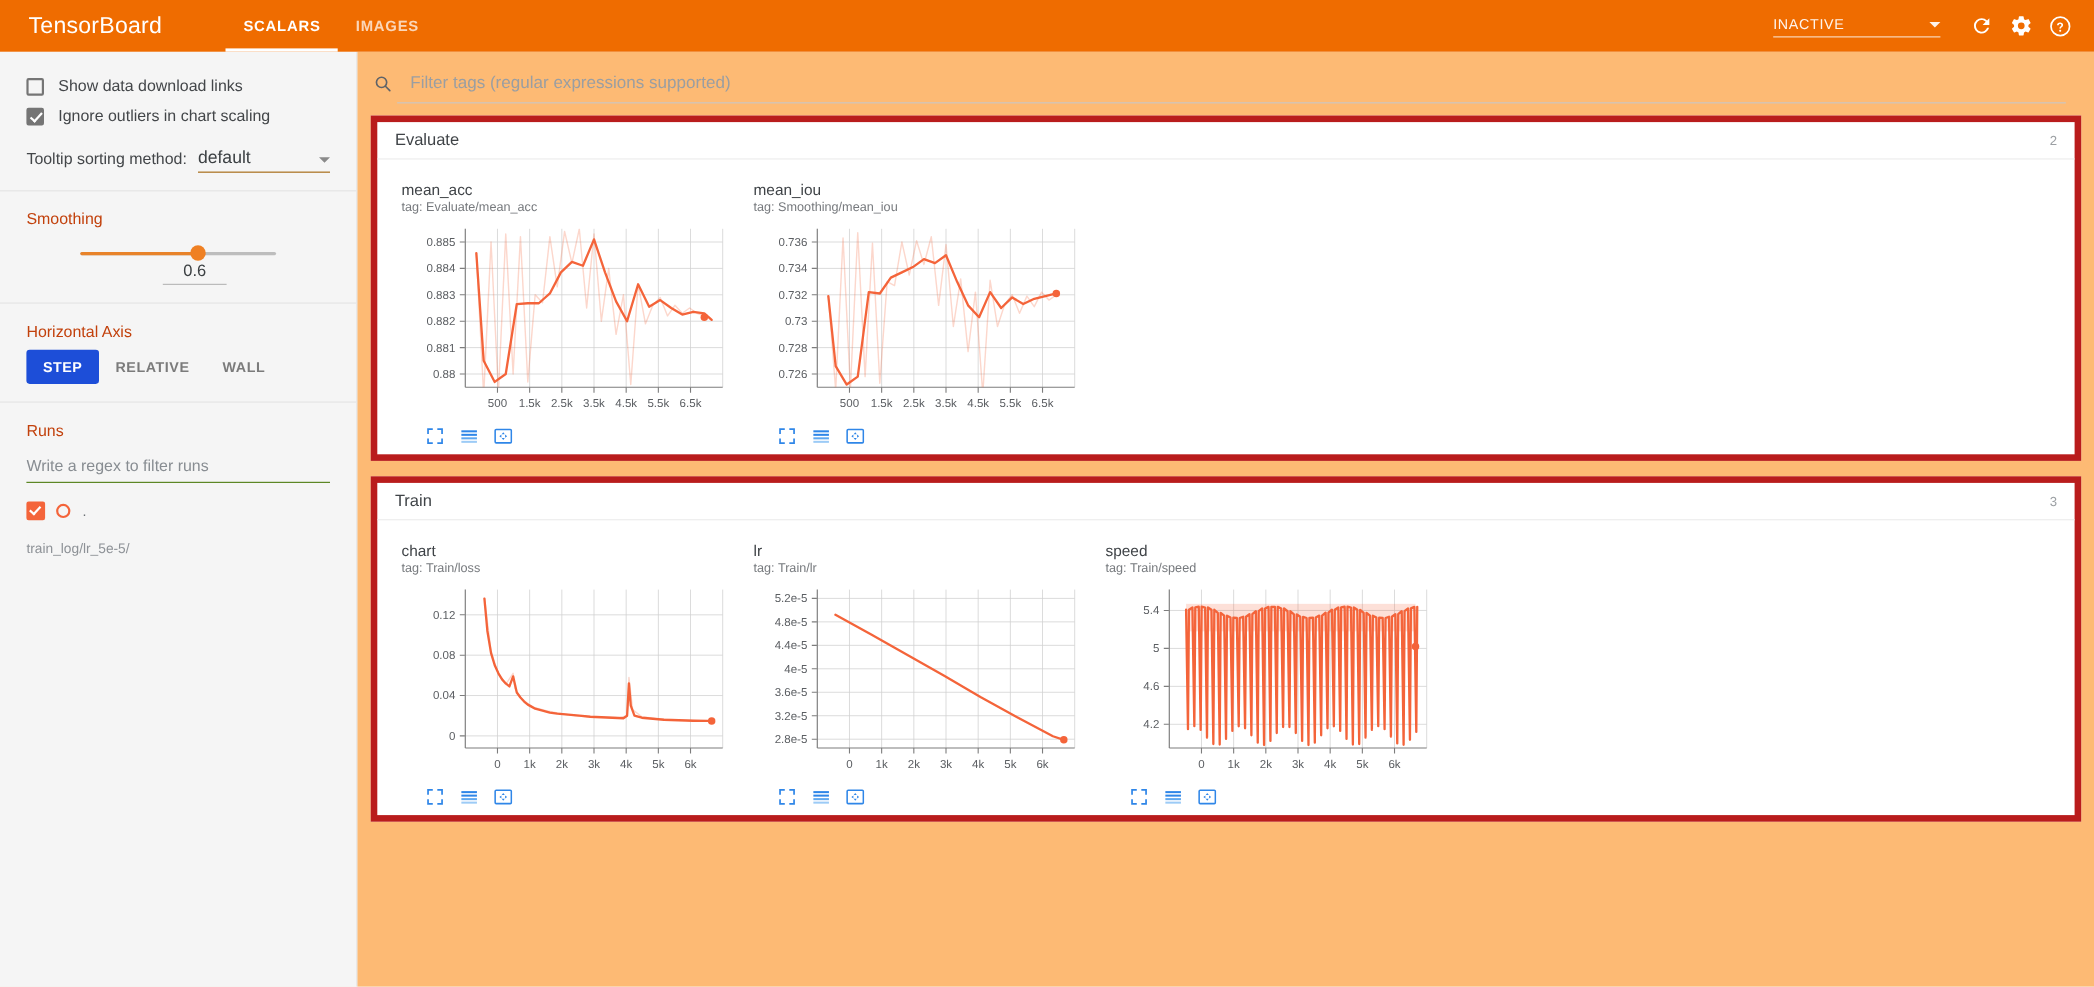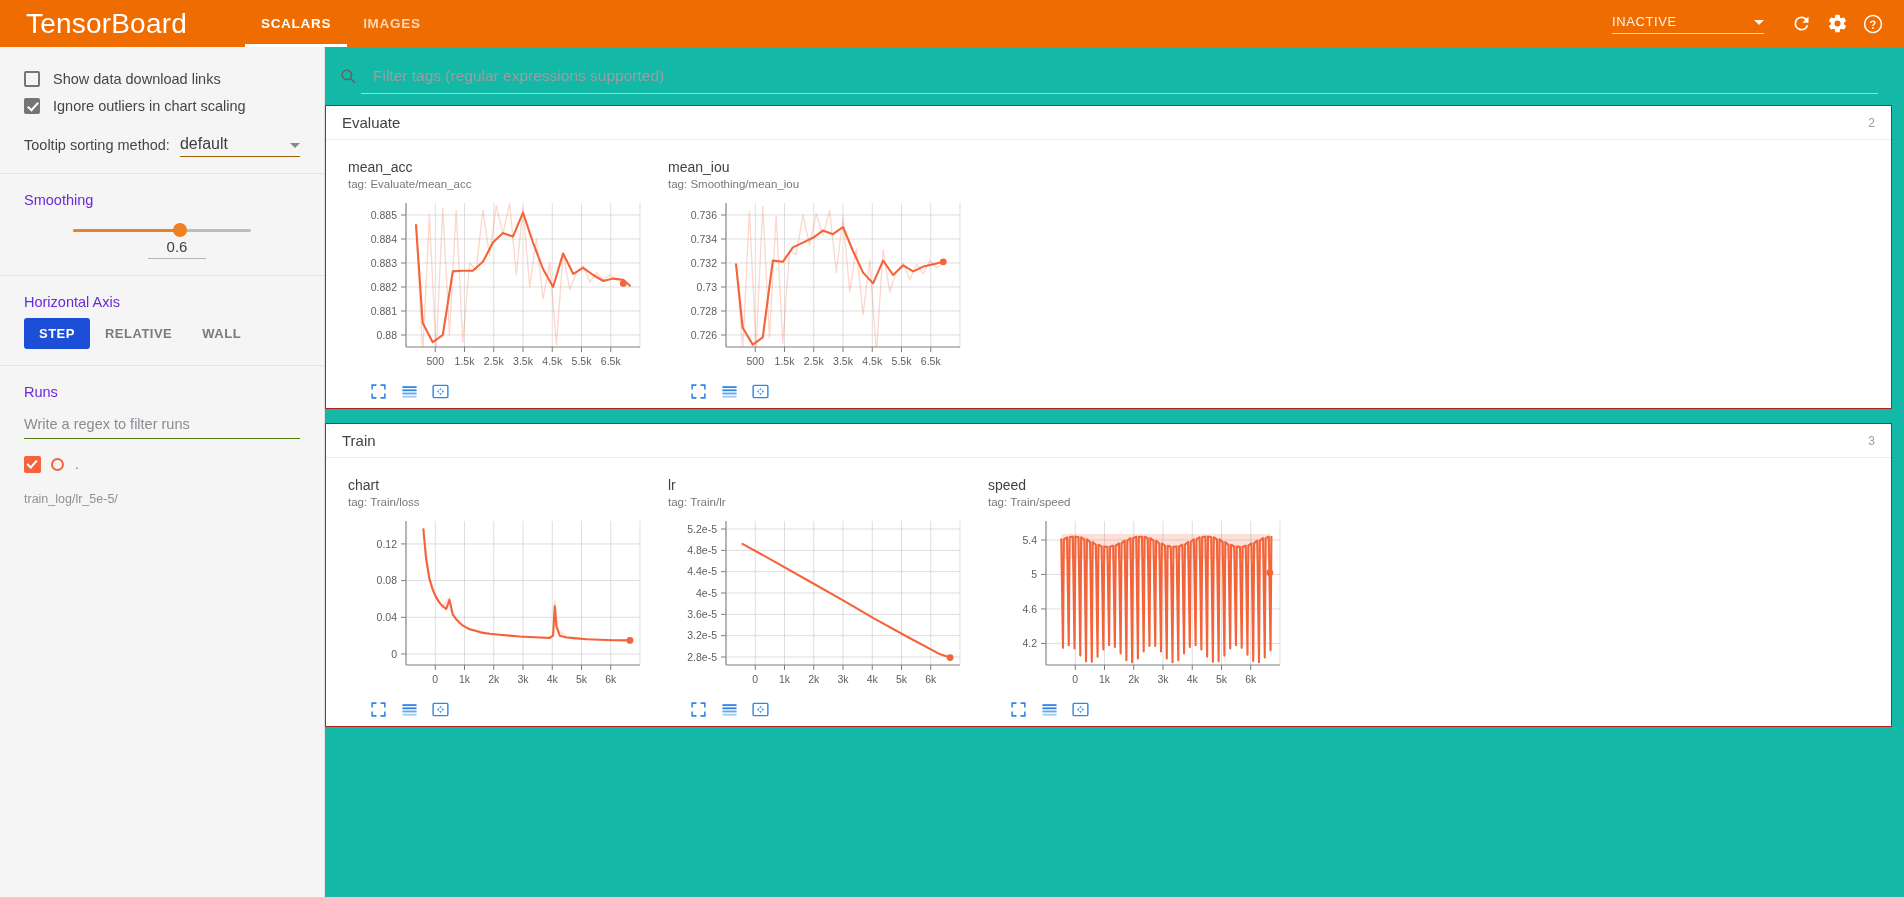--- a/index.html
+++ b/index.html
@@ -18,21 +18,21 @@
   #app-header {
     height: 47px;
     background: #ef6c00;
     display: flex;
     align-items: center;
     position: relative;
     color: #fff;
     flex: 0 0 auto;
   }
   #brand {
-    font-size: 28px;
+    font-size: 21px;
     font-weight: 500;
     letter-spacing: .2px;
     margin-left: 26px;
     margin-right: 58px;
     color: #ffffff;
   }
   .nav-tabs { display: flex; height: 47px; align-items: stretch; }
   .nav-tab {
     display: flex; align-items: center;
     padding: 0 16px;
@@ -100,21 +100,21 @@
     overflow: hidden;
     padding-top: 8px;
   }
   .side-section {
     border-bottom: 1px solid #e3e3e3;
     padding: 10px 24px 16px 24px;
   }
   .side-section.no-border { border-bottom: none; }
   .side-title {
     font-size: 14.5px;
-    color: #6d28d9;
+    color: #c2410c;
     margin: 8px 0 6px 0;
   }
 
   .cbrow {
     display: flex;
     align-items: center;
     height: 27px;
     cursor: pointer;
   }
   .cbox {
@@ -281,21 +281,21 @@
   }
   #run-path {
     margin-top: 17px;
     font-size: 12.5px;
     color: #8e9297;
   }
 
   
   #main {
     flex: 1;
-    background: #14b8a6;
+    background: #fdba74;
     overflow: hidden;
     padding: 0 12px 0 0;
   }
   #filter-bar {
     height: 44px;
     display: flex;
     align-items: center;
     padding: 0 14px 0 10px;
     margin: 8px 0 6px 0;
   }
@@ -308,22 +308,22 @@
     font-family: "Liberation Sans", sans-serif;
     font-size: 15.5px;
     color: #4a4d50;
     padding: 6px 0 8px 12px;
   }
   #tag-filter-input::placeholder { color: #9a9ea2; }
   .search-icon-wrap { padding: 0 4px 2px 4px; display: flex; align-items: flex-end; }
 
   .card {
     background: #ffffff;
-    border: 1px solid #b91c1c;
-    margin: 0 0 14px 0;
+    border: 6px solid #b91c1c;
+    margin: 0 0 14px 12px;
   }
   .card-header {
     height: 34px;
     display: flex;
     align-items: center;
     padding: 0 16px;
     border-bottom: 1px solid #ebebeb;
     cursor: pointer;
   }
   .card-title { font-size: 15px; color: #3f4347; flex: 1; }

